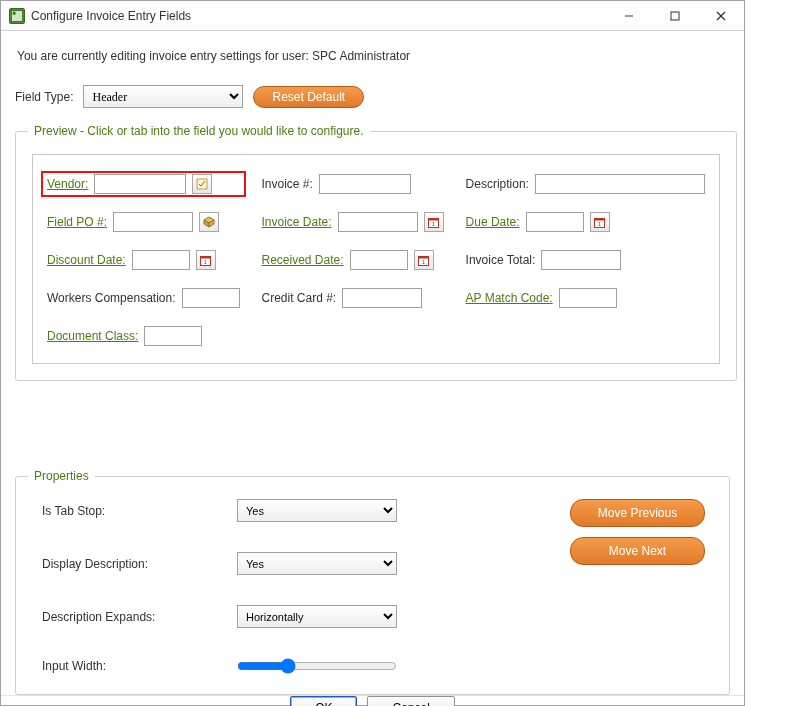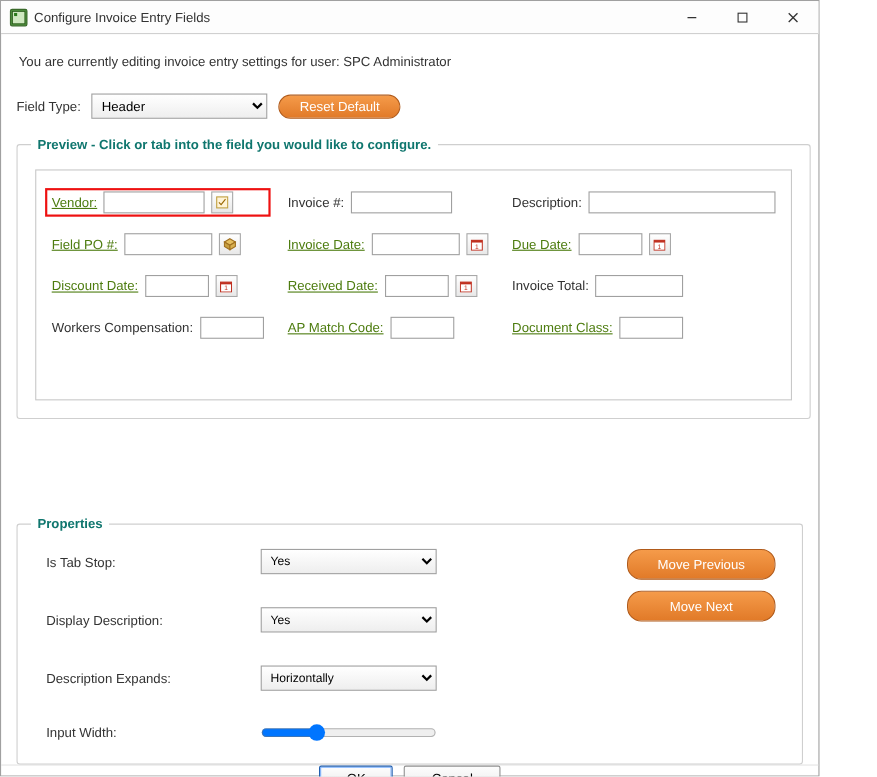--- a/index.html
+++ b/index.html
@@ -62,21 +62,21 @@
 
   .fieldtype-row {
     display: flex;
     align-items: center;
     gap: 10px;
     margin-bottom: 16px;
   }
   .label-field-type { }
   select.ft-select {
     width: 160px; height: 23px;
-    font-family: Liberation Sans, sans-serif; font-size: 12px;
+    font-family: Liberation Serif, serif; font-size: 12px;
     border: 1px solid #a0a0a0;
     background: linear-gradient(#fff,#eee);
     padding: 1px 4px;
   }
 
   .btn-orange {
     display: inline-flex;
     align-items: center;
     justify-content: center;
     border: 1px solid #b05a1a;
@@ -90,21 +90,21 @@
   }
   .btn-orange.wide { width: 135px; padding: 6px 0; border-radius: 13px; }
 
   
   fieldset {
     border: 1px solid #cfcfcf;
     border-radius: 3px;
     margin: 0;
     padding: 6px 12px 12px 12px;
   }
-  legend { padding: 0 6px; color: #0f766e; font-size: 12px; font-weight: bold; }
+  legend { padding: 0 6px; color: #4d7c0f; font-size: 12px; }
 
   .preview-fieldset { }
   .preview-inner {
     border: 1px solid #c8c8c8;
     margin: 10px 4px 4px 4px;
     padding: 16px 14px 14px 14px;
     display: grid;
     grid-template-columns: repeat(3, 1fr);
     column-gap: 22px;
     row-gap: 12px;
@@ -340,20 +340,24 @@
         <div class="pv-cell">
           <span class="pv-label">Invoice Total:</span>
           <input class="pv-input" style="">
         </div>
 
         <div class="pv-cell">
           <span class="pv-label">Workers Compensation:</span>
           <input class="pv-input w60" style="">
         </div>
         <div class="pv-cell">
+          <span class="pv-label">Credit Card #:</span>
+          <input class="pv-input" style="">
+        </div>
+        <div class="pv-cell">
           <span class="pv-label link">AP Match Code:</span>
           <input class="pv-input w60" style="">
         </div>
 
         <div class="pv-cell">
           <span class="pv-label link">Document Class:</span>
           <input class="pv-input w60" style="">
         </div>
         <div class="pv-cell"></div>
         <div class="pv-cell"></div>

